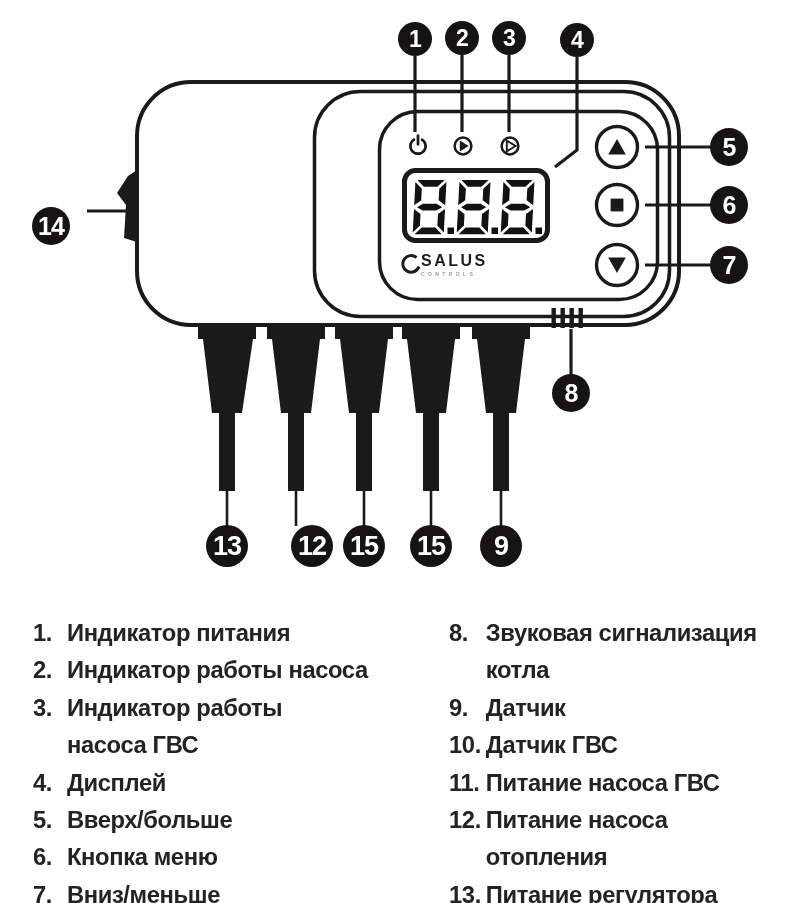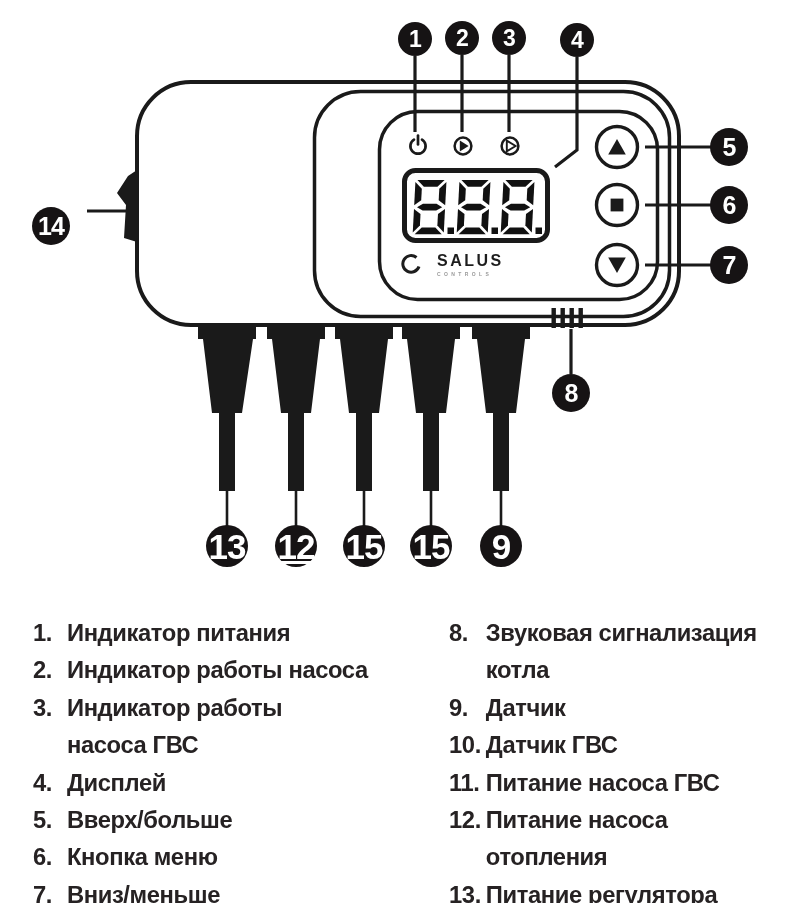--- a/index.html
+++ b/index.html
@@ -6,24 +6,24 @@
   .page{position:relative;width:800px;height:903px;background:#fff;overflow:hidden;
         font-family:"Liberation Sans", sans-serif;}
   .device{position:absolute;left:0;top:0;width:800px;height:600px;}
 
   
   .badge{position:absolute;background:#161314;color:#fff;border-radius:50%;
          display:flex;align-items:center;justify-content:center;
          font-weight:bold;letter-spacing:-1px;line-height:1;}
   .badge.sm{width:34px;height:34px;font-size:23px;}
   .badge.md{width:38px;height:38px;font-size:25px;}
-  .badge.lg{width:42px;height:42px;font-size:35px;}
+  .badge.lg{width:42px;height:42px;font-size:27px;}
 
   
-  .logo{position:absolute;left:398px;top:252px;display:flex;align-items:center;gap:16px;}
+  .logo{position:absolute;left:398px;top:252px;display:flex;align-items:center;gap:0;}
   .logo .txt{display:flex;flex-direction:column;}
   .logo .brand{font-size:16px;font-weight:bold;letter-spacing:2.5px;color:#1d1d1d;}
   .logo .sub{font-size:5px;letter-spacing:3.4px;color:#9a9a9a;font-weight:bold;margin-top:1px;}
 
   
   .legend{position:absolute;left:0;top:606px;width:800px;color:#262223;}
   .lcol{position:absolute;top:8px;transform:scaleX(0.97);transform-origin:left top;}
   .lcol.left{left:33px;width:400px;}
   .lcol.right{left:449px;width:350px;}
   .litem{display:flex;font-size:24.5px;line-height:37.4px;font-weight:bold;letter-spacing:-0.4px;}
@@ -158,21 +158,21 @@
   <div class="badge sm" style="left:445px;top:21px;">2</div>
   <div class="badge sm" style="left:492px;top:21px;">3</div>
   <div class="badge sm" style="left:560px;top:23px;">4</div>
   <div class="badge md" style="left:710px;top:128px;">5</div>
   <div class="badge md" style="left:710px;top:186px;">6</div>
   <div class="badge md" style="left:710px;top:246px;">7</div>
   <div class="badge md" style="left:552px;top:374px;">8</div>
   <div class="badge lg" style="left:480px;top:525px;">9</div>
   <div class="badge lg" style="left:410px;top:525px;">15</div>
   <div class="badge lg" style="left:343px;top:525px;">15</div>
-  <div class="badge lg" style="left:275px;top:525px;text-decoration:underline;">12</div>
+  <div class="badge lg" style="left:291px;top:525px;">12</div>
   <div class="badge lg" style="left:206px;top:525px;">13</div>
   <div class="badge md" style="left:32px;top:192px;margin-top:15px;">14</div>
 
   <div class="legend">
     <div class="lcol left">
       <div class="litem">
           <span class="num">1.</span>
           <span class="label"><span>Индикатор питания</span></span>
         </div>
       <div class="litem">

